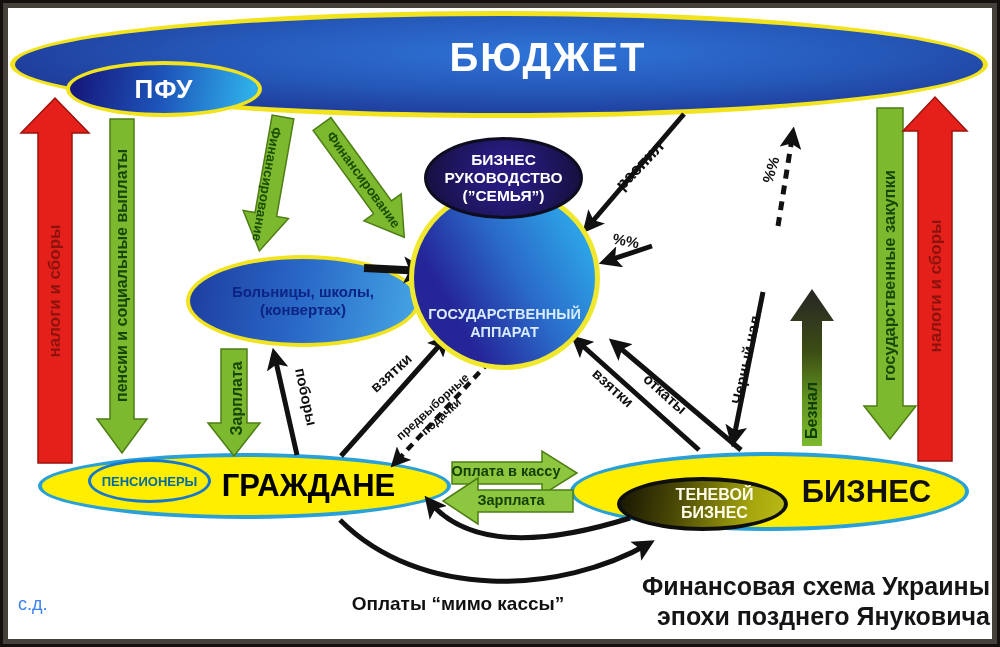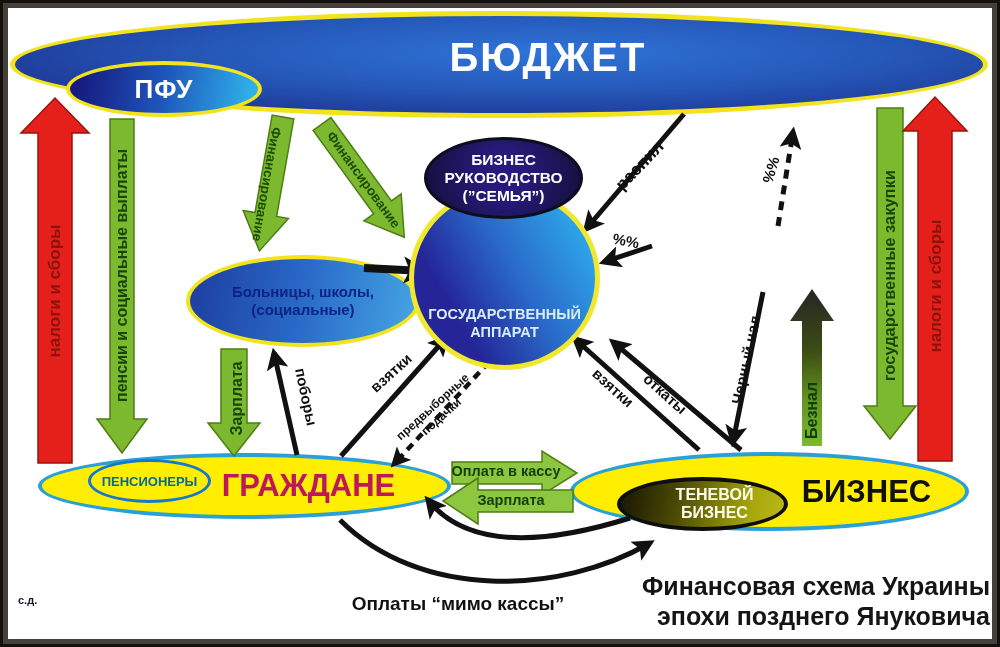--- a/index.html
+++ b/index.html
@@ -29,31 +29,31 @@
      background:linear-gradient(60deg,#252598 25%,#2a69c8 55%,#2da1e6 85%);z-index:2;
      align-items:flex-end;padding-bottom:24px;}
   #n-apparatus div{color:#d8ecff;font-size:14.5px;line-height:1.2;}
   #n-obnal{left:644px;top:227px;width:213px;height:63px;
      background:linear-gradient(95deg,#0c0c10 25%,#17175a 70%,#23238f 100%);}
   #n-obnal div{color:#fff;font-size:17px;line-height:1.15;}
   #n-budgetniki{left:186px;top:255px;width:234px;height:92px;border:4px solid #f2e31f;
      background:linear-gradient(100deg,#1d3da0 0%,#2a6ac8 50%,#45a6e4 100%);}
   #n-budgetniki div{color:#0c2484;font-size:15px;line-height:1.18;}
   #n-citizens{left:38px;top:453px;width:413px;height:66px;border:4px solid #29a0d8;background:#ffee00;}
-  #n-citizens span{color:#be185d;font-size:31px;transform:translateX(64px);}
+  #n-citizens span{color:#000000;font-size:31px;transform:translateX(64px);}
   #n-pensioners{left:88px;top:459px;width:123px;height:44px;border:3px solid #1677cf;background:#ffee00;z-index:2;}
   #n-pensioners span{color:#0369a1;font-size:13px;}
   #n-business{left:570px;top:452px;width:399px;height:79px;border:4px solid #29a0d8;background:#ffee00;}
   #n-business span{color:#101010;font-size:31px;transform:translateX(97px);}
   #n-shadow{left:617px;top:477px;width:171px;height:54px;border:4px solid #0e0e0e;z-index:2;
      background:linear-gradient(100deg,#171503 0%,#4c4a05 35%,#a8a80e 80%,#b9b915 100%);}
   #n-shadow div{color:#fffde9;font-size:16px;line-height:1.1;margin-left:12px;}
   #title{position:absolute;left:610px;top:572px;width:380px;text-align:right;
      font-weight:bold;font-size:25px;line-height:1.18;color:#151515;}
-  #signature{position:absolute;left:18px;top:594px;font-weight:bold;font-size:11px;color:#0f172a;}
+  #signature{position:absolute;left:18px;top:594px;font-weight:normal;font-size:18px;color:#3b82f6;}
 </style>
 </head>
 <body>
 
 <div id="stage">
 
   <div class="layer">
     <div class="node" id="n-budget">
       <span>БЮДЖЕТ</span>
     </div>
@@ -69,21 +69,21 @@
     <div class="node" id="n-family">
       <div>
         <div>БИЗНЕС</div>
         <div>РУКОВОДСТВО</div>
         <div>(”СЕМЬЯ”)</div>
       </div>
     </div>
     <div class="node" id="n-budgetniki">
       <div>
         <div>Больницы, школы,</div>
-        <div>(социальные)</div>
+        <div>(конвертах)</div>
       </div>
     </div>
     <div class="node" id="n-citizens">
       <span>ГРАЖДАНЕ</span>
     </div>
     <div class="node" id="n-pensioners">
       <span>ПЕНСИОНЕРЫ</span>
     </div>
     <div class="node" id="n-business">
       <span>БИЗНЕС</span>

